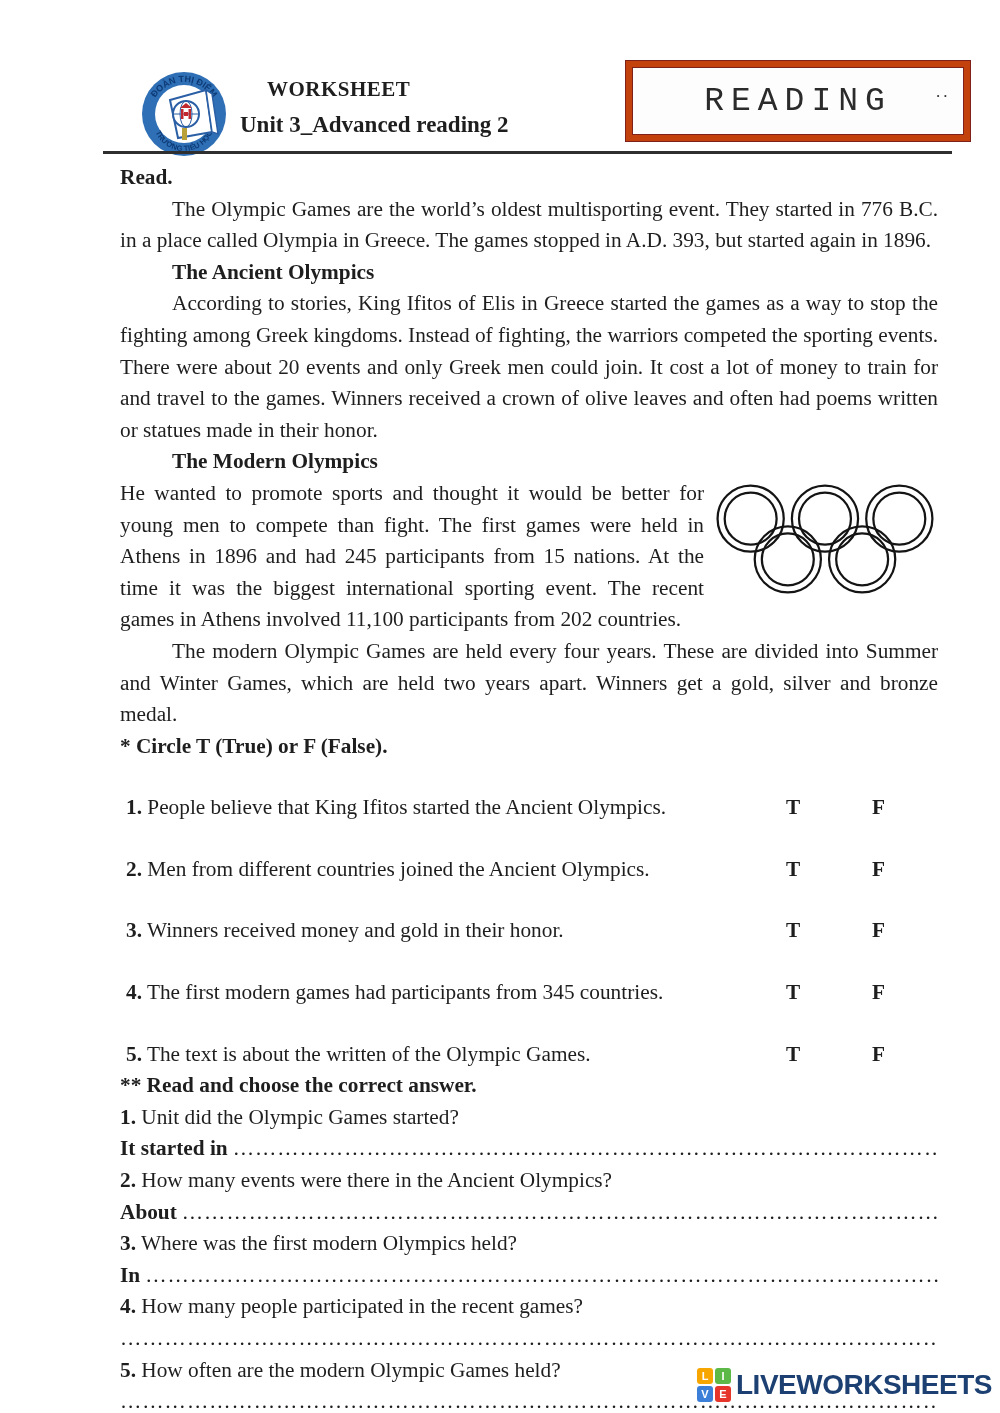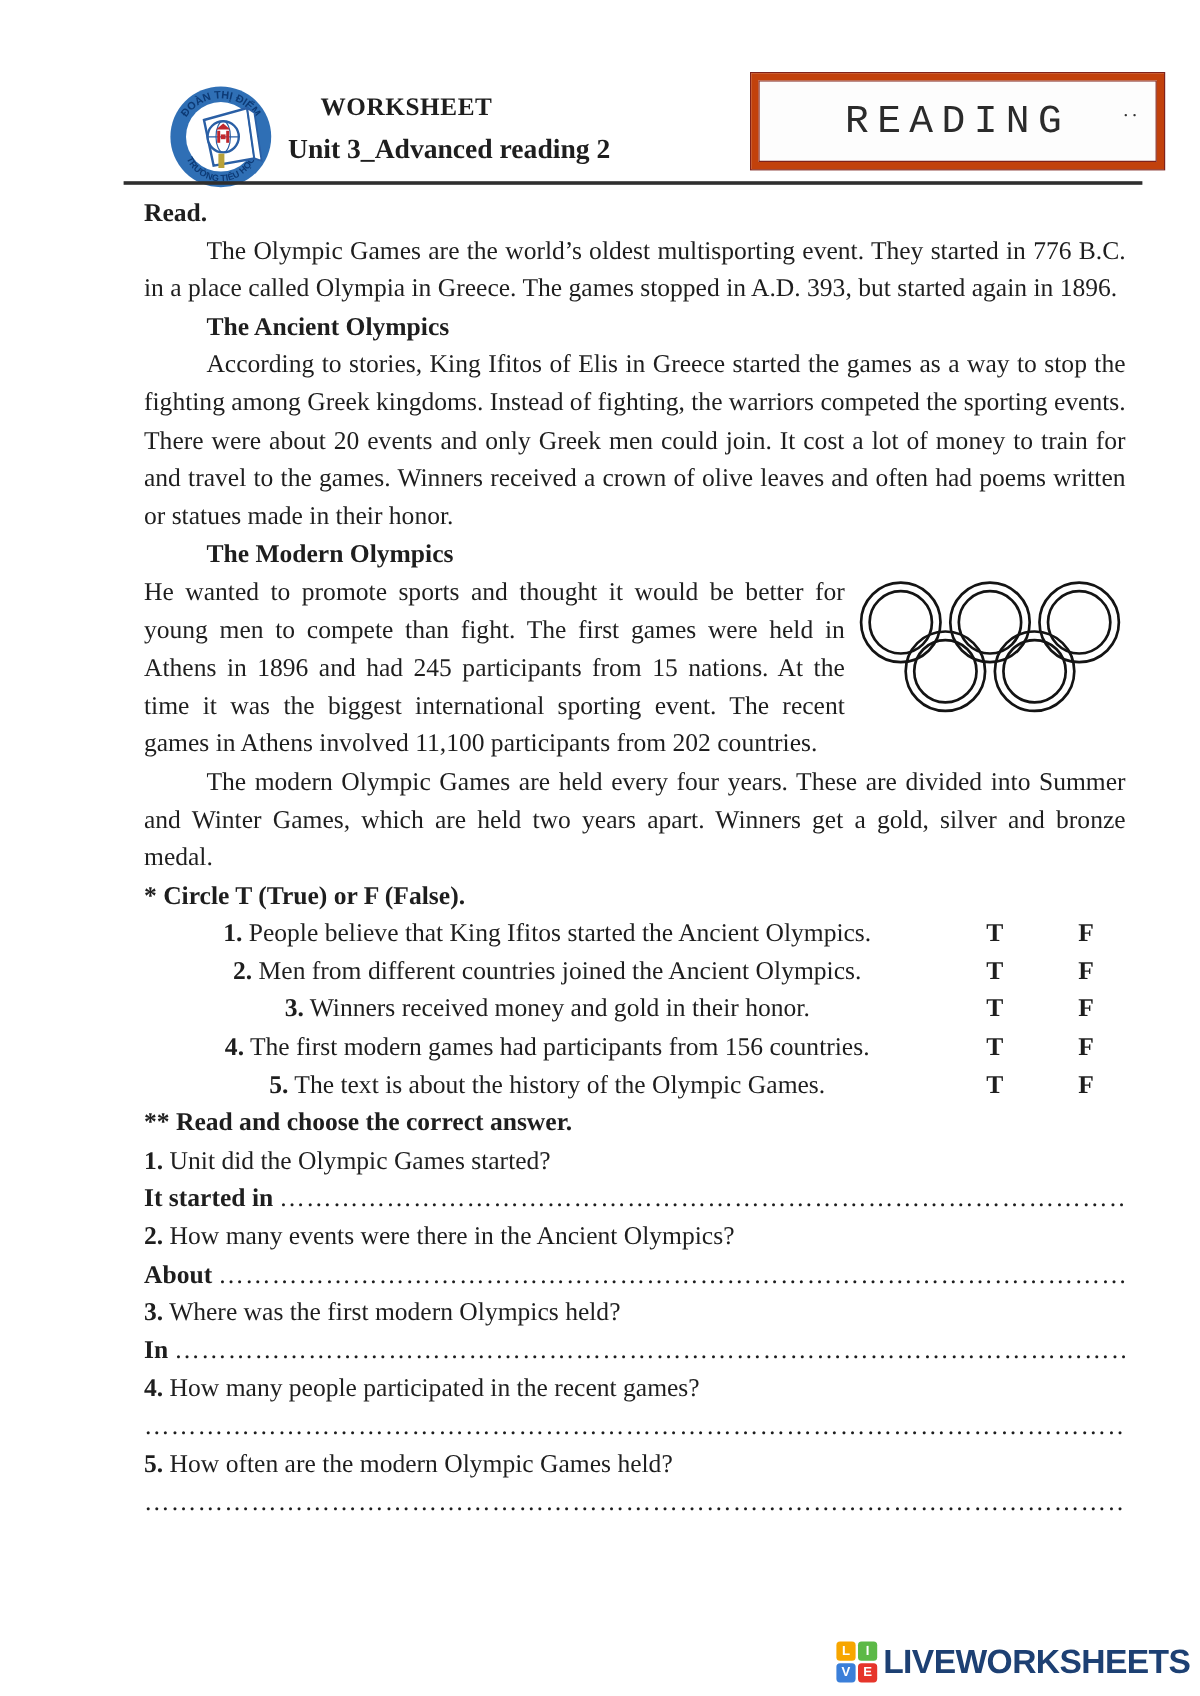--- a/index.html
+++ b/index.html
@@ -23,21 +23,21 @@
   .content{position:absolute;left:120px;top:162px;width:818px;
         font-size:21.3px;line-height:31.6px;text-align:justify;}
   .read-label{font-weight:bold;text-align:left;}
   .para{margin:0;text-indent:52px;}
   .sec-heading{margin:0 0 0 52px;font-weight:bold;text-align:left;}
   .no-indent{margin:0;}
   .rings-float{float:right;width:224px;height:112px;margin:5px 0 3px 10px;}
   .rings-float svg{display:block;width:100%;height:100%;}
 
   .tf-heading{font-weight:bold;text-align:left;}
-  .tf-row{display:grid;grid-template-columns:660px 86px auto;text-align:center;padding-left:6px;}
+  .tf-row{display:grid;grid-template-columns:660px 86px auto;text-align:left;padding-left:6px;margin-top:30px;}
   .tf-num{font-weight:bold;}
   .tf-letter{font-weight:bold;cursor:pointer;}
 
   .q-heading{font-weight:bold;text-align:left;}
   .q-line{text-align:left;}
   .q-num{font-weight:bold;}
   .a-line{display:flex;align-items:baseline;text-align:left;}
   .a-prefix{font-weight:bold;white-space:nowrap;margin-right:5px;}
   .a-prefix:empty{margin-right:0;}
   .a-dots{flex:1;overflow:hidden;white-space:nowrap;letter-spacing:1px;color:#1e1e1e;}
@@ -141,26 +141,26 @@
       <div><span class="tf-num">2.</span> <span>Men from different countries joined the Ancient Olympics.</span></div>
       <div class="tf-letter">T</div>
       <div class="tf-letter">F</div>
     </div>
     <div class="tf-row">
       <div><span class="tf-num">3.</span> <span>Winners received money and gold in their honor.</span></div>
       <div class="tf-letter">T</div>
       <div class="tf-letter">F</div>
     </div>
     <div class="tf-row">
-      <div><span class="tf-num">4.</span> <span>The first modern games had participants from 156 countries.</span></div>
-      <div class="tf-letter">T</div>
-      <div class="tf-letter">F</div>
-    </div>
-    <div class="tf-row">
-      <div><span class="tf-num">5.</span> <span>The text is about the history of the Olympic Games.</span></div>
+      <div><span class="tf-num">4.</span> <span>The first modern games had participants from 345 countries.</span></div>
+      <div class="tf-letter">T</div>
+      <div class="tf-letter">F</div>
+    </div>
+    <div class="tf-row">
+      <div><span class="tf-num">5.</span> <span>The text is about the written of the Olympic Games.</span></div>
       <div class="tf-letter">T</div>
       <div class="tf-letter">F</div>
     </div>
 
     <div class="q-heading">** Read and choose the correct answer.</div>
 
     <div class="q-line"><span class="q-num">1.</span> <span>Unit did the Olympic Games started?</span></div>
     <div class="a-line">
         <span class="a-prefix">It started in</span>
         <span class="a-dots">………………………………………………………………………………………………………………………………</span>

